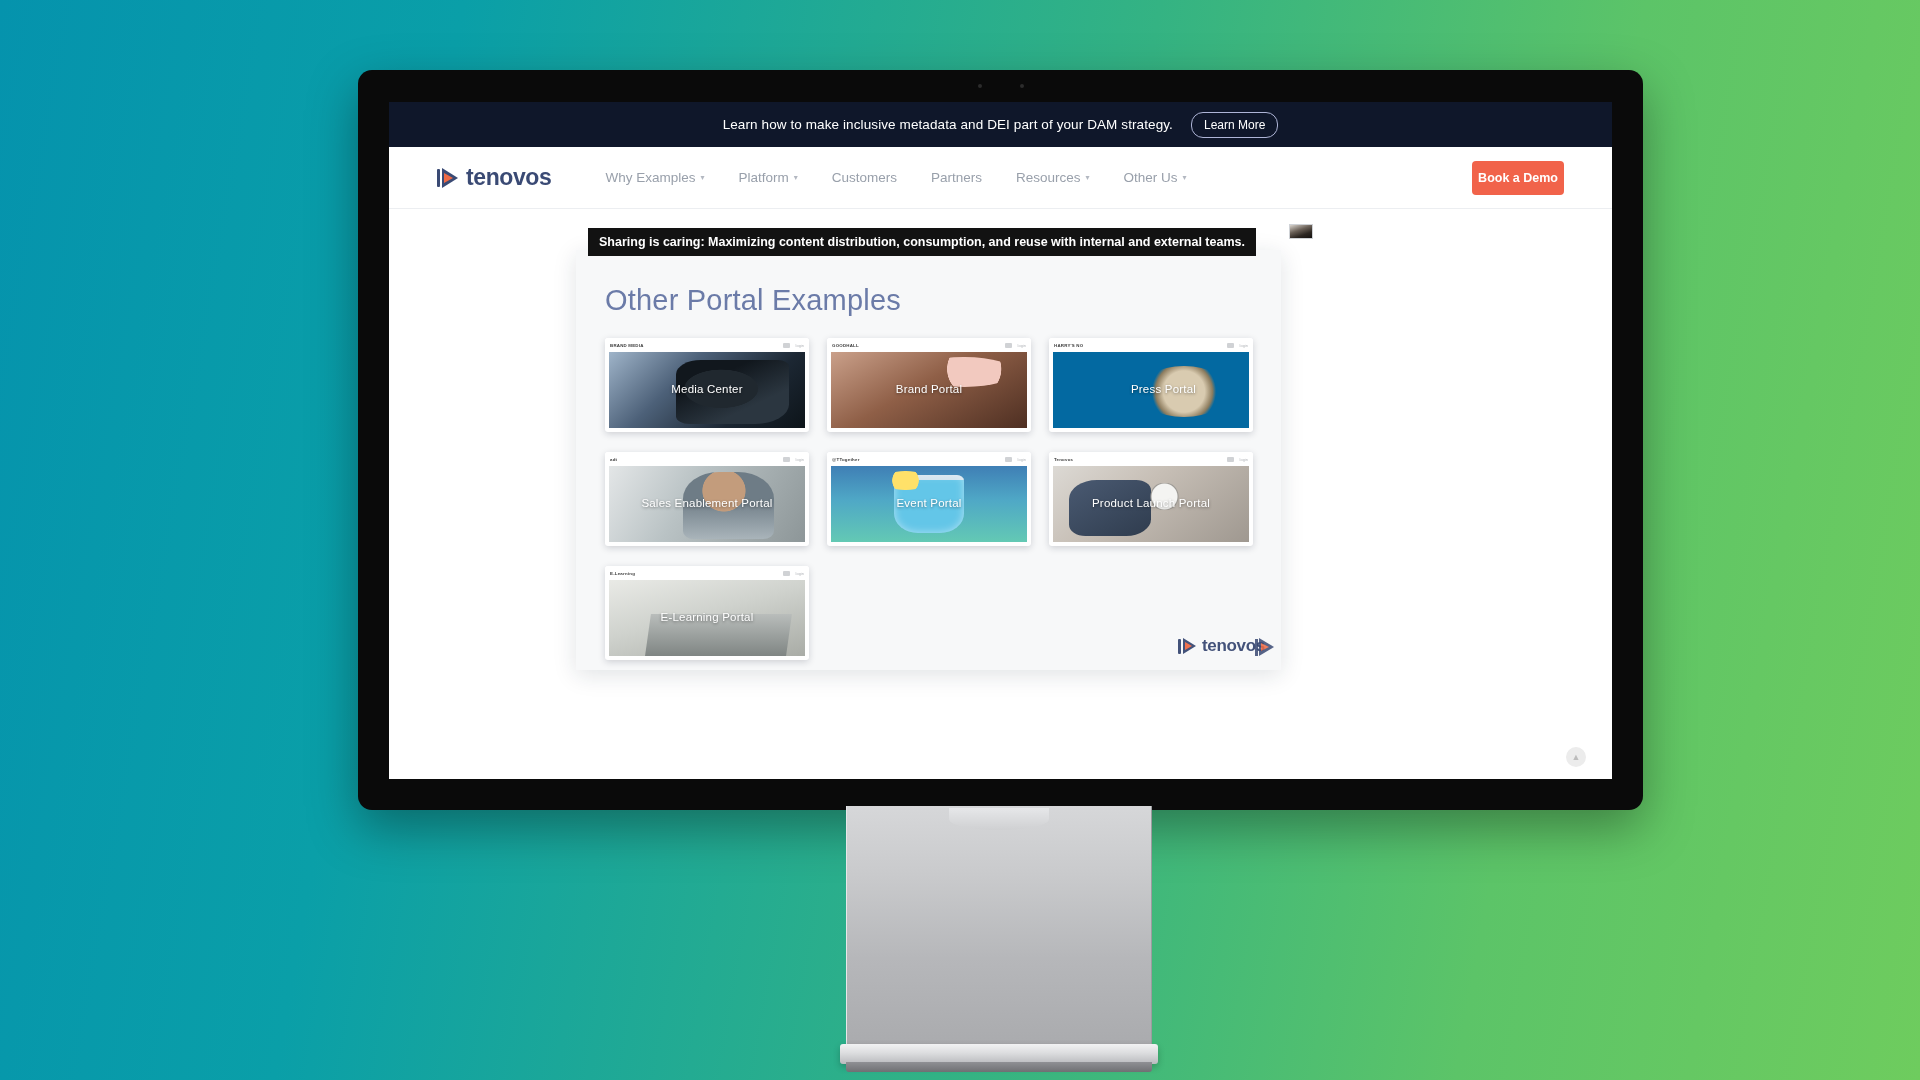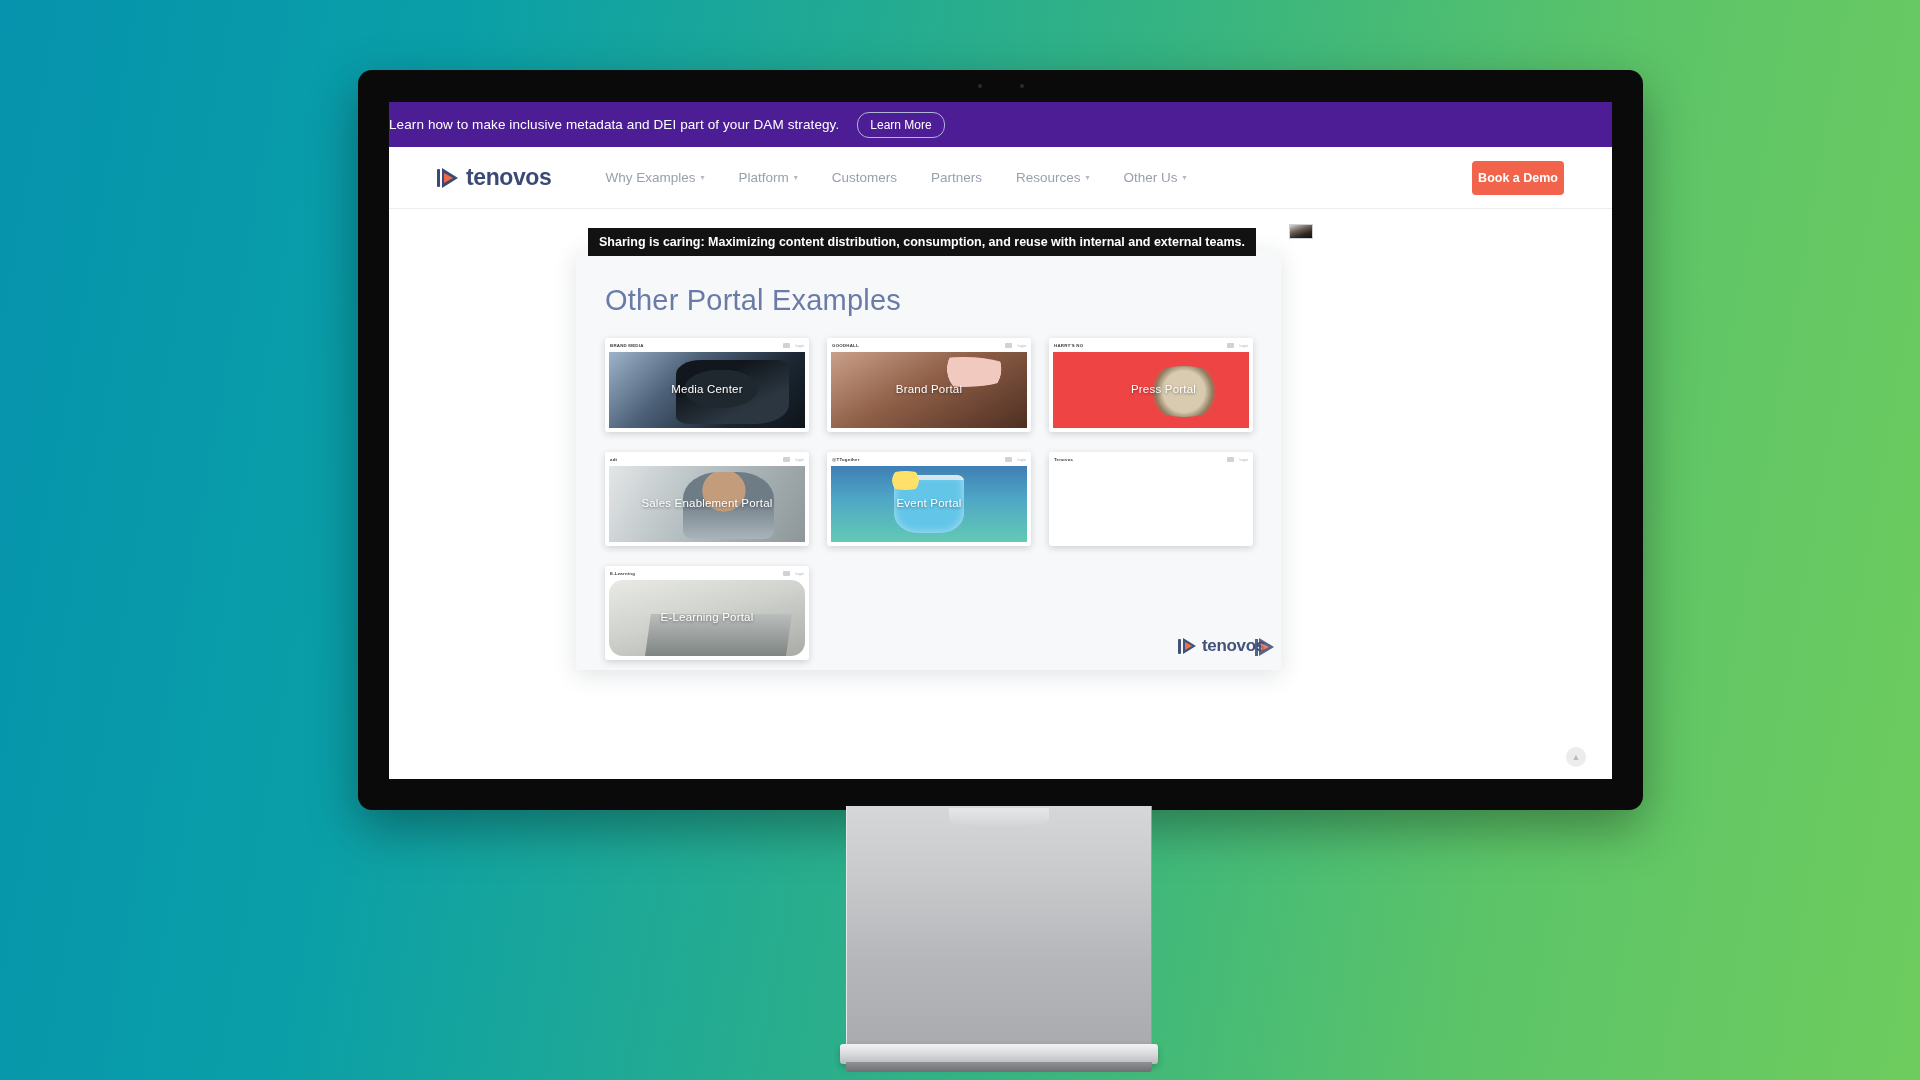--- a/index.html
+++ b/index.html
@@ -63,22 +63,22 @@
   #stand-foot {
     position: absolute;
     left: 846px; top: 1062px;
     width: 306px; height: 10px;
     background: linear-gradient(180deg, #8f9094, #6f7073);
     border-radius: 0 0 3px 3px;
   }
 
   
   #promo-banner {
-    height: 45px; background: #4c1d95;
-    display: flex; align-items: center; justify-content: flex-start; gap: 18px;
+    height: 45px; background: #0f172a;
+    display: flex; align-items: center; justify-content: center; gap: 18px;
     color: #fff; font-size: 13.5px;
   }
   #promo-banner .promo-text { letter-spacing: .1px; }
   #learn-more-btn {
     border: 1px solid #aeb5d6; background: transparent; color: #fff;
     font-size: 12px; padding: 5px 12px; border-radius: 12px; cursor: pointer;
     font-family: inherit;
   }
 
   
@@ -171,39 +171,39 @@
     letter-spacing: .2px;
   }
   
   .img-media  { background: linear-gradient(135deg,#9fb4c9 0%,#4d6179 35%,#1c2733 70%,#0d1419 100%); }
   .img-media::after { content:""; position:absolute; right:8%; top:10%; width:58%; height:85%;
      background: radial-gradient(ellipse at 40% 45%, #20282f 0 38%, transparent 39%),
                  linear-gradient(155deg,#11171d 30%, #2b3640 70%); border-radius:22% 10% 30% 12%; }
   .img-brand  { background: linear-gradient(150deg,#caa08a 0%,#8f5f47 45%,#4e2f22 100%); }
   .img-brand::after { content:""; position:absolute; right:6%; top:6%; width:52%; height:40%;
      background: radial-gradient(circle at 60% 40%, #f2c9bf 0 42%, transparent 43%); border-radius:50%; }
-  .img-press  { background: #ef4444; padding-left: 25px; }
+  .img-press  { background: #0369a1; padding-left: 25px; }
   .img-press::after { content:""; position:absolute; right:10%; top:18%; width:46%; height:68%;
      background: radial-gradient(circle at 50% 50%, #d9cbb0 0 40%, #8d7c5e 55%, transparent 62%); border-radius:50%; }
   .img-sales  { background: linear-gradient(120deg,#e3e6e7 0%,#b9c2c4 40%,#8d9698 100%); justify-content: center; }
   .img-sales::after { content:""; position:absolute; left:38%; top:8%; width:46%; height:88%;
      background: radial-gradient(ellipse at 45% 28%, #c39c7c 0 30%, transparent 31%),
                  linear-gradient(180deg,#6e7c86 40%, #a9b4ba 100%); border-radius:40% 40% 12% 12%; }
   .img-event  { background: linear-gradient(180deg,#3f7fb5 0%,#4fa8c6 45%,#63c9b4 100%); }
   .img-event::after { content:""; position:absolute; left:32%; top:12%; width:36%; height:76%;
      background: linear-gradient(180deg, rgba(255,255,255,.75) 0 8%, #63c6e8 9% 100%);
      border-radius: 10% 10% 34% 34%; box-shadow: inset 0 0 8px rgba(255,255,255,.5); }
   .img-event::before { content:""; position:absolute; left:27%; top:6%; width:22%; height:26%;
      background: radial-gradient(circle, #ffe169 0 55%, transparent 58%); border-radius:50%; z-index:2; }
   .img-product{ background: linear-gradient(140deg,#dcd9d4 0%,#c7bfb6 40%,#9f9890 100%); }
   .img-product::after { content:""; position:absolute; left:8%; top:18%; width:42%; height:74%;
      background: linear-gradient(150deg,#4a5a72 0%, #2f3c4e 100%); border-radius:34% 18% 30% 20%; }
   .img-product::before { content:""; position:absolute; left:45%; top:22%; width:24%; height:36%;
      background: radial-gradient(circle, #f4f4f2 0 46%, #9b9893 50%, transparent 54%); border-radius:50%; z-index:2; }
-  .img-elearn { background: linear-gradient(165deg,#e9eae6 0%,#cfd2cd 45%,#a9aca6 100%); border-radius: 14px; }
+  .img-elearn { background: linear-gradient(165deg,#e9eae6 0%,#cfd2cd 45%,#a9aca6 100%); }
   .img-elearn::after { content:""; position:absolute; left:20%; bottom:0; width:72%; height:55%;
      background: linear-gradient(180deg,#b9bdbb 0%, #7f8583 100%); transform: skewX(-8deg); }
   .img-campaign{ background: linear-gradient(180deg,#a8abac 0%,#8e9294 55%,#6e7274 100%); }
   .img-campaign::after { content:""; position:absolute; left:42%; top:10%; width:26%; height:82%;
      background: linear-gradient(180deg,#2b2d31 0 42%, #1d1f22 100%); border-radius:30% 30% 8% 8%; }
   .img-campaign::before { content:""; position:absolute; left:46%; top:16%; width:18%; height:18%;
      background:#e8609a; border-radius: 30%; z-index:2; }
 
   #slide-footer-logo {
     position: absolute; right: 16px; bottom: 14px;
@@ -363,20 +363,23 @@
           </div>
 
           <div class="portal-card">
             <div class="card-chrome">
               <span class="chrome-logo">Tenovos</span>
               <span class="chrome-ctrls">
                 <span class="ico"></span>
                 <span class="lbl">login</span>
               </span>
             </div>
+            <div class="card-image img-product">
+              <span class="card-caption">Product Launch Portal</span>
+            </div>
           </div>
 
           <div class="portal-card">
             <div class="card-chrome">
               <span class="chrome-logo">E-Learning</span>
               <span class="chrome-ctrls">
                 <span class="ico"></span>
                 <span class="lbl">login</span>
               </span>
             </div>

